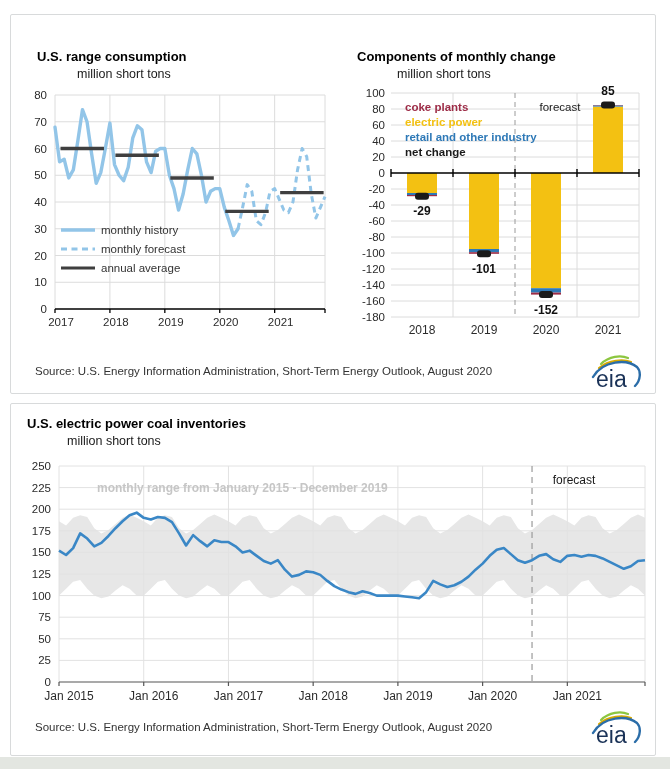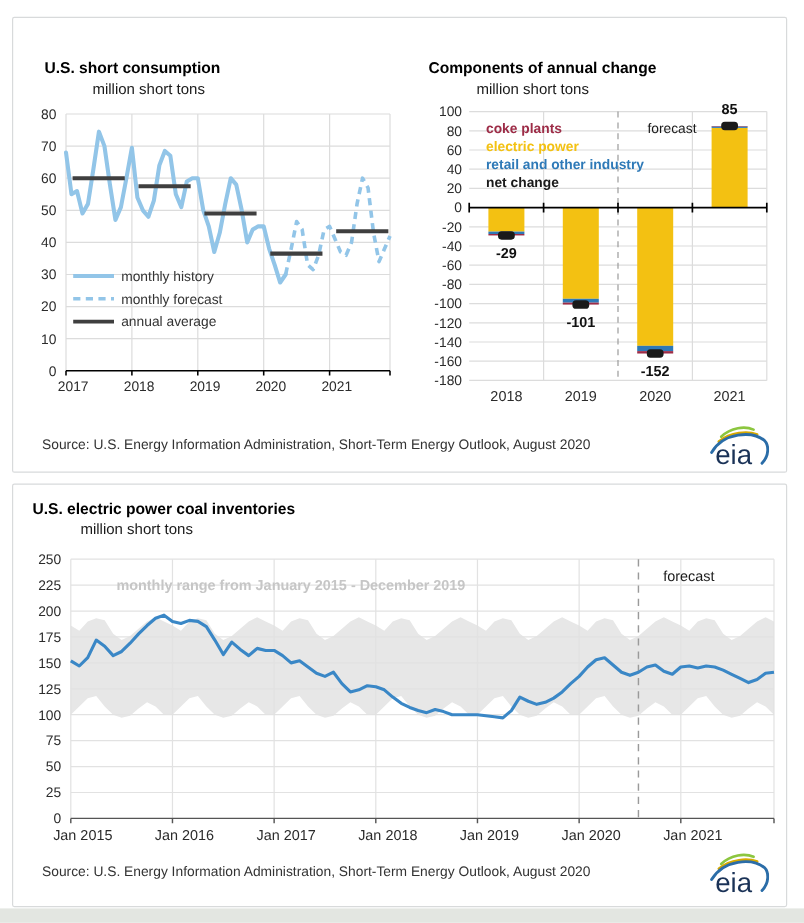--- a/index.html
+++ b/index.html
@@ -34,23 +34,23 @@
   .eia-logo{flex:0 0 auto;}
   #footer-strip{position:absolute;left:0;top:757px;width:670px;height:12px;background:#e3e6e1;}
   svg text{font-family:"Liberation Sans", sans-serif;}
 </style>
 </head>
 <body>
 
 <div>
 
   <section class="panel" id="panel-top">
-    <div class="chart-title" id="t1">U.S. short consumption</div>
+    <div class="chart-title" id="t1">U.S. range consumption</div>
     <div class="chart-sub" id="s1">million short tons</div>
-    <div class="chart-title" id="t2">Components of annual change</div>
+    <div class="chart-title" id="t2">Components of monthly change</div>
     <div class="chart-sub" id="s2">million short tons</div>
 
     <svg id="svg-coal" width="312" height="256">
         <line x1="34" y1="197.25" x2="304" y2="197.25" stroke="#dcdcdc" stroke-width="1"></line>
         <line x1="34" y1="170.5" x2="304" y2="170.5" stroke="#dcdcdc" stroke-width="1"></line>
         <line x1="34" y1="143.75" x2="304" y2="143.75" stroke="#dcdcdc" stroke-width="1"></line>
         <line x1="34" y1="117" x2="304" y2="117" stroke="#dcdcdc" stroke-width="1"></line>
         <line x1="34" y1="90.25" x2="304" y2="90.25" stroke="#dcdcdc" stroke-width="1"></line>
         <line x1="34" y1="63.5" x2="304" y2="63.5" stroke="#dcdcdc" stroke-width="1"></line>
         <line x1="34" y1="36.75" x2="304" y2="36.75" stroke="#dcdcdc" stroke-width="1"></line>

